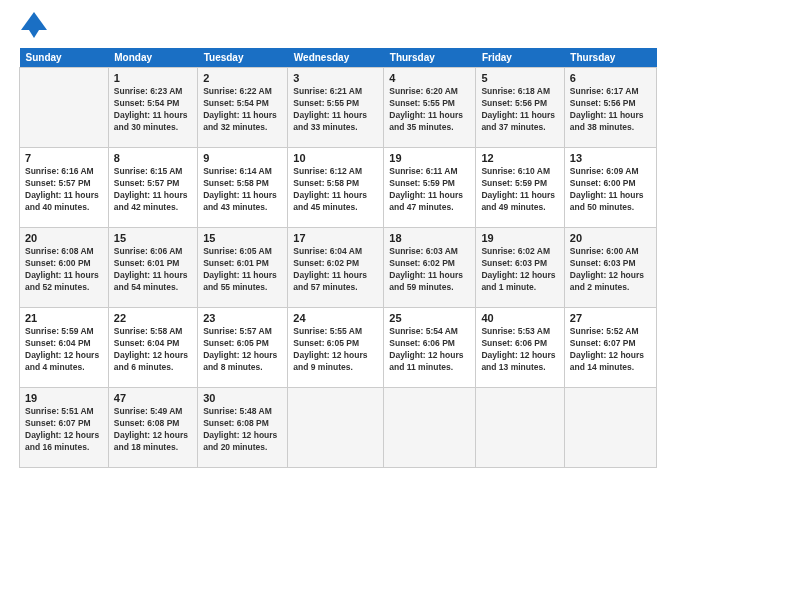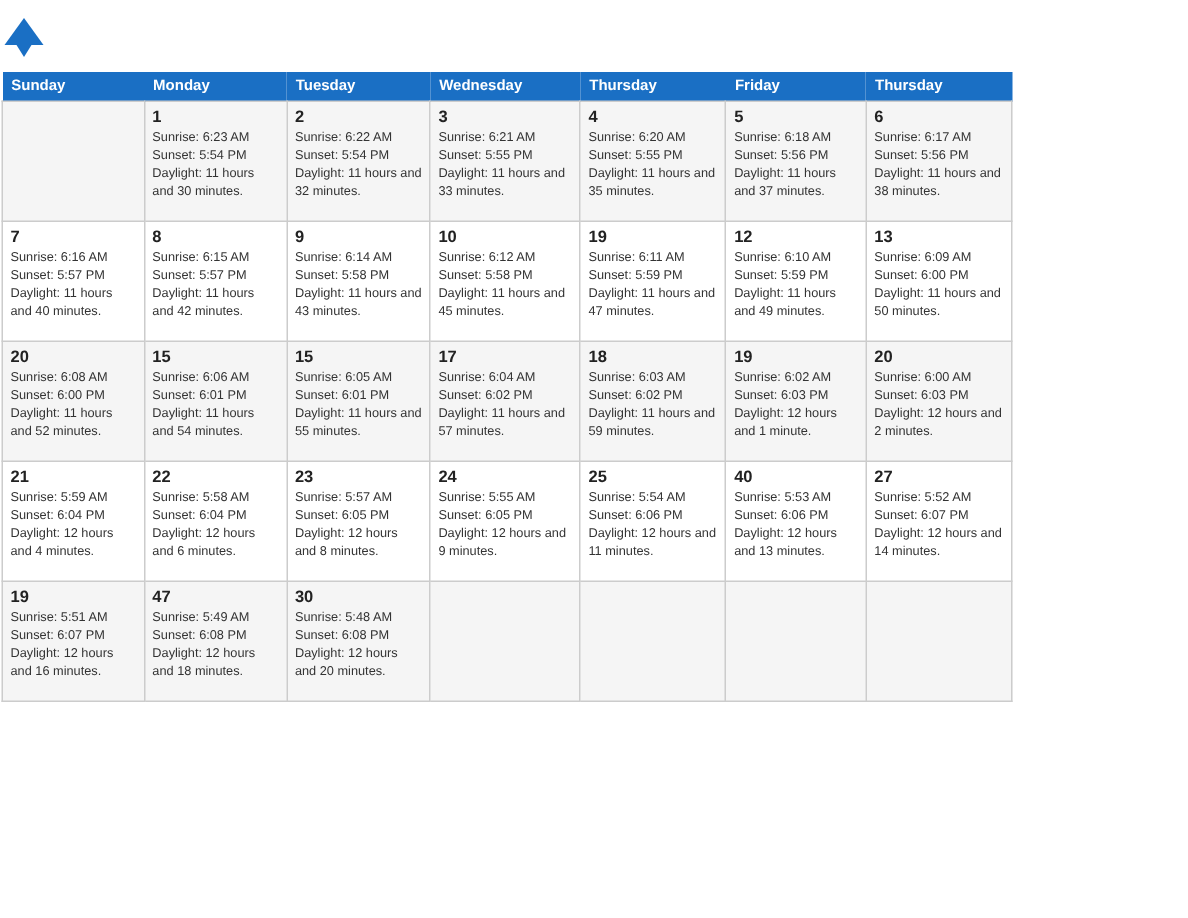--- a/index.html
+++ b/index.html
@@ -6,21 +6,21 @@
     body {
       font-family: Arial, sans-serif;
       background: #fff;
       width: 792px;
       height: 612px;
       overflow: hidden;
     }
     .page {
       width: 676px;
       height: 612px;
-      padding: 10px 1px;
+      padding: 10px 19px;
     }
     .header {
       display: flex;
       justify-content: space-between;
       align-items: flex-start;
       margin-bottom: 8px;
     }
     .logo {
       display: flex;
       align-items: center;
@@ -87,20 +87,21 @@
       font-size: 11px;
       font-weight: bold;
       color: #222;
       display: block;
       margin-bottom: 2px;
     }
     .day-info {
       color: #333;
       font-size: 8.5px;
       line-height: 1.4;
+      font-weight: bold;
     }
     .empty-cell {
       background-color: #f9f9f9;
     }
   </style>
 </head>
 <body>
 
 <div class="page">
   <div class="header">

